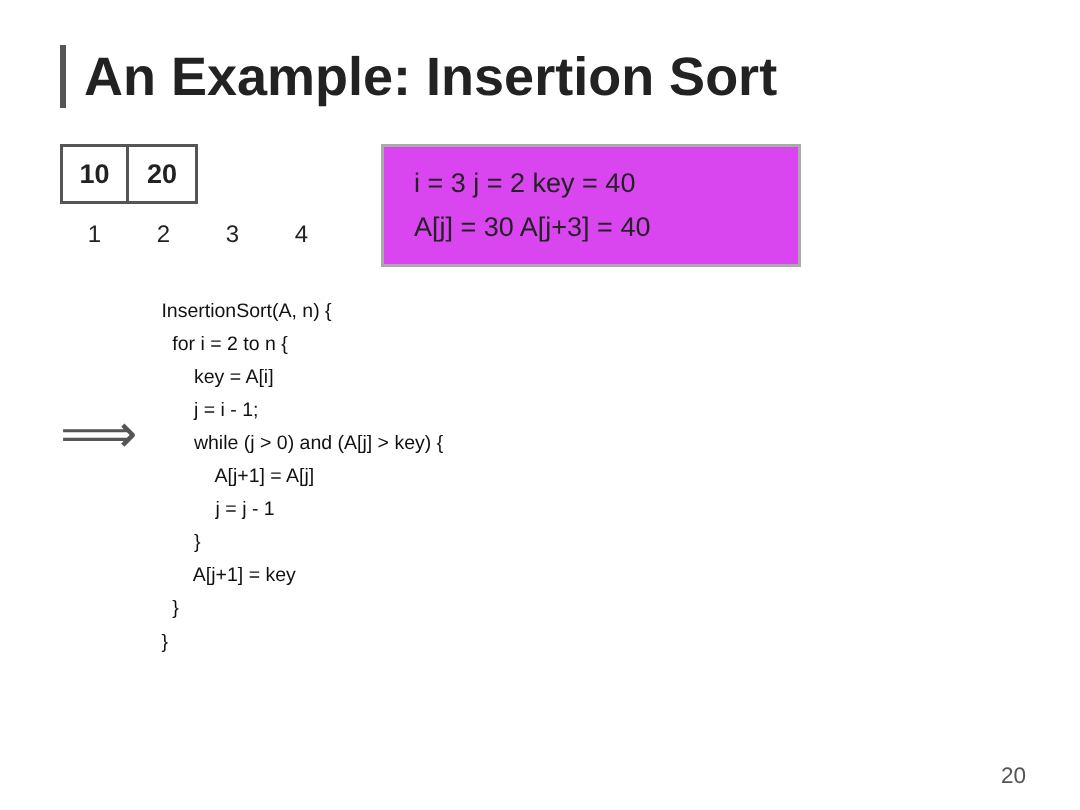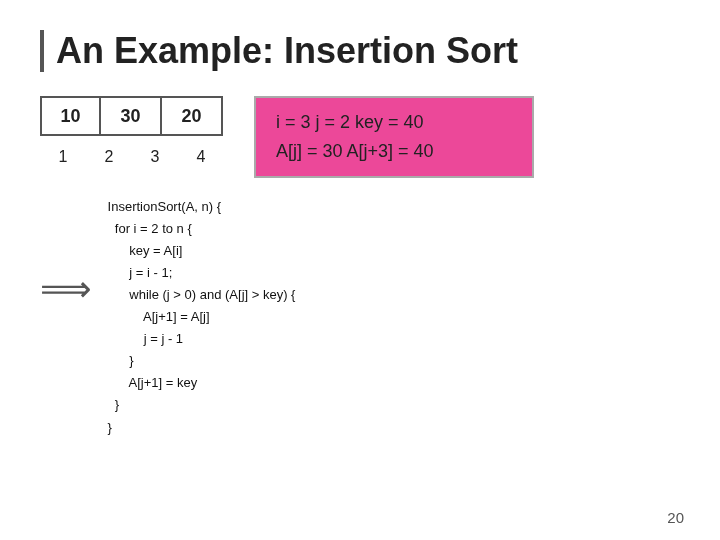--- a/index.html
+++ b/index.html
@@ -44,21 +44,21 @@
     }
 
     .array-table {
       display: flex;
       flex-direction: row;
       border: none;
       margin-bottom: 4px;
     }
 
     .array-cell {
-      width: 61px;
+      width: 46px;
       height: 40px;
       border: 2px solid #555;
       display: flex;
       align-items: center;
       justify-content: center;
       font-size: 18px;
       font-weight: bold;
       color: #222;
       background: #fff;
     }
@@ -80,21 +80,21 @@
       font-size: 16px;
       color: #222;
     }
 
     .info-box {
       border: 2px solid #aaa;
       padding: 10px 20px;
       font-size: 18px;
       color: #222;
       line-height: 1.6;
-      background: #ec4899;
+      background: #d946ef;
       min-width: 280px;
     }
 
     .code-section {
       display: flex;
       flex-direction: row;
       align-items: flex-start;
       margin-top: 18px;
       gap: 16px;
     }
@@ -126,21 +126,20 @@
 <body>
 
 <div class="slide">
 
   <h1 class="title">An Example: Insertion Sort</h1>
 
   <div class="content-area">
     <div class="left-section">
       <div class="array-table">
         <div class="array-cell">10</div>
-        <div class="array-cell">30</div>
         <div class="array-cell">20</div>
       </div>
       <div class="array-indices">
         <div class="array-index">1</div>
         <div class="array-index">2</div>
         <div class="array-index">3</div>
         <div class="array-index">4</div>
       </div>
     </div>
 

